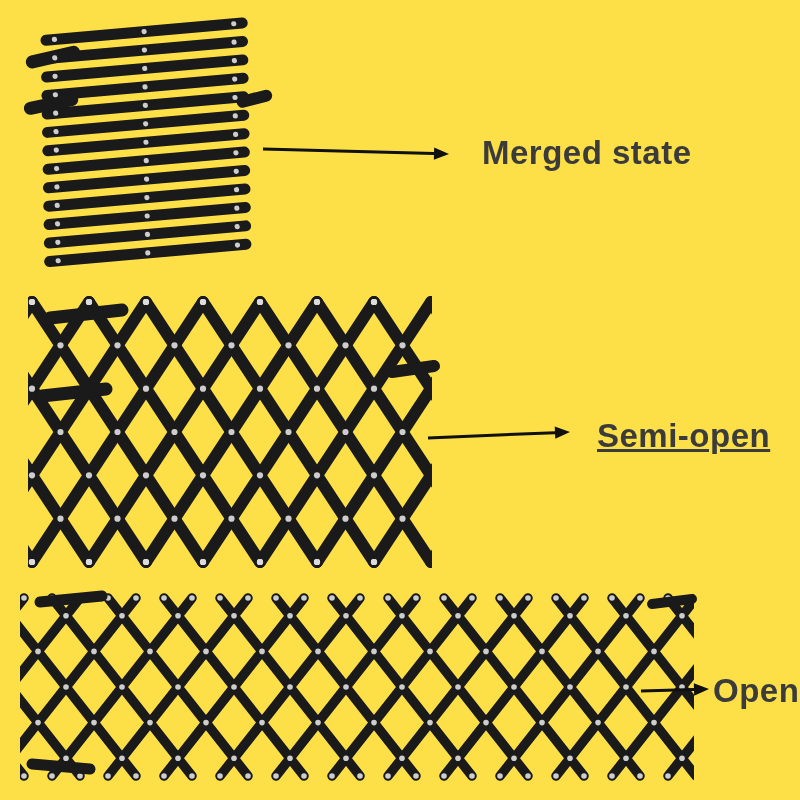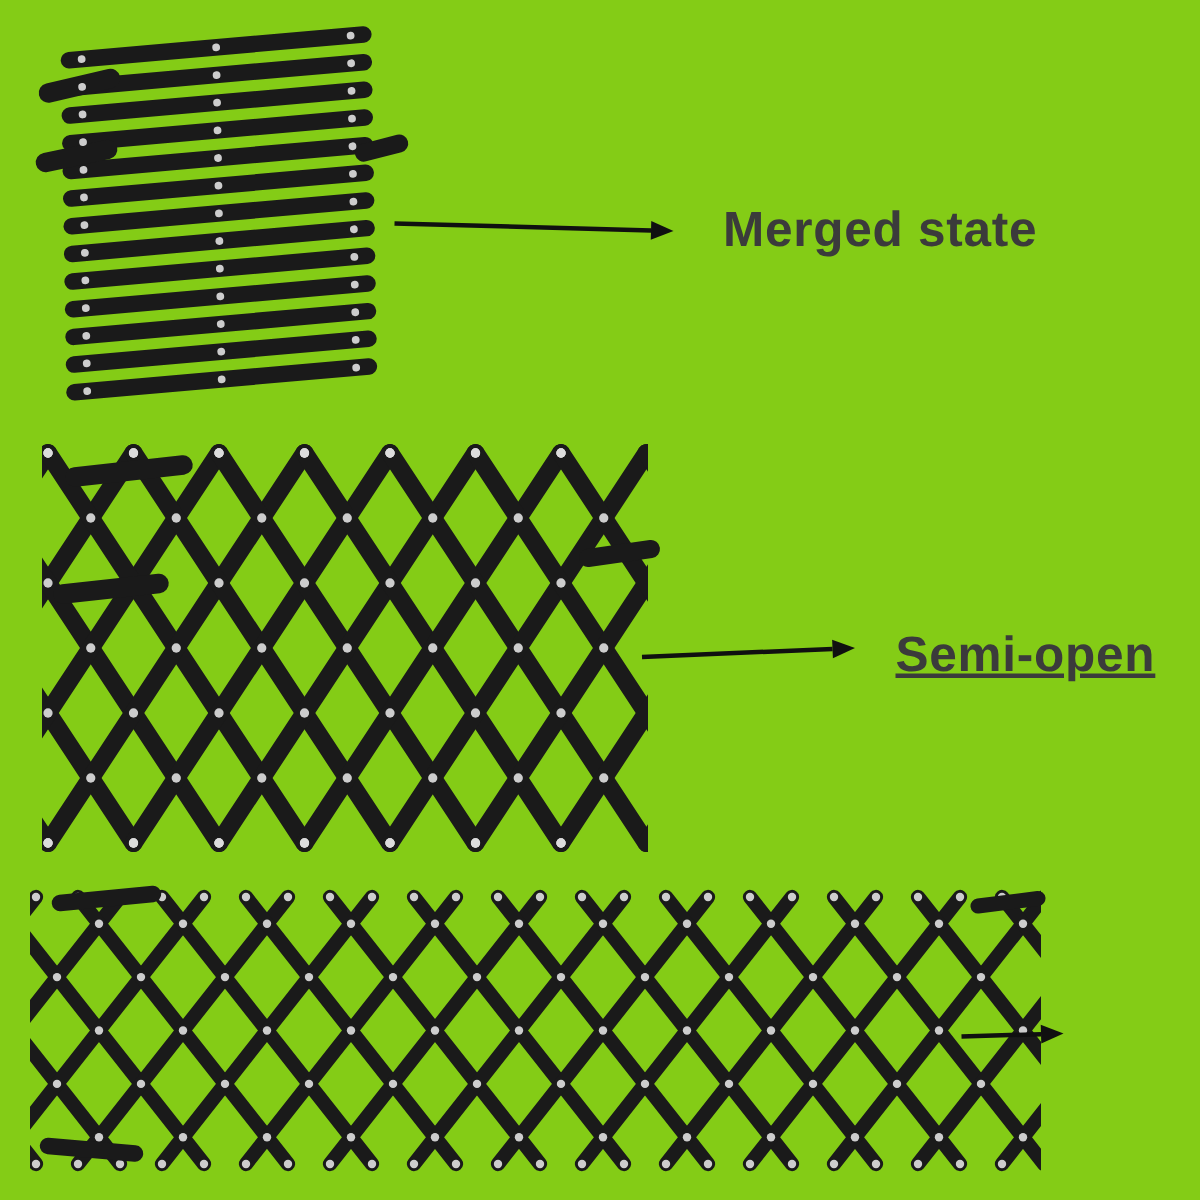--- a/index.html
+++ b/index.html
@@ -12,21 +12,21 @@
     position:absolute;font-weight:700;font-size:33px;letter-spacing:.5px;
     color:#3b3b3b;white-space:nowrap;line-height:40px;
   }
   #label-merged{left:482px;top:133px;}
   #label-semi{left:597px;top:416px;}
   #label-open{left:713px;top:671px;}
 </style>
 </head>
 <body>
 
-<div class="canvas" style="background: #84cc16;">
+<div class="canvas" style="background: #fde047;">
   <svg id="fig" width="800" height="800" viewBox="0 0 800 800">
     <g id="gate-merged">
         <g transform="rotate(-5 150 145)">
           <rect x="50" y="26" width="208" height="11" rx="5.5" fill="#1a1a1a"></rect>
           <rect x="48.7" y="44.4" width="208" height="11" rx="5.5" fill="#1a1a1a"></rect>
           <rect x="47.4" y="62.8" width="208" height="11" rx="5.5" fill="#1a1a1a"></rect>
           <rect x="46.1" y="81.19999999999999" width="208" height="11" rx="5.5" fill="#1a1a1a"></rect>
           <rect x="44.8" y="99.6" width="208" height="11" rx="5.5" fill="#1a1a1a"></rect>
           <rect x="43.5" y="118" width="208" height="11" rx="5.5" fill="#1a1a1a"></rect>
           <rect x="42.2" y="136.39999999999998" width="208" height="11" rx="5.5" fill="#1a1a1a"></rect>
@@ -346,13 +346,14 @@
           <rect x="28" y="288" width="404" height="288"></rect>
         </clipPath>
         <clipPath id="clip-open">
           <rect x="20" y="584" width="674" height="206"></rect>
         </clipPath>
       </defs>
     </svg>
 
   <div class="state-label" id="label-merged" style="color: rgb(59, 59, 59);">Merged state</div>
   <div class="state-label" id="label-semi" style="color: rgb(59, 59, 59); text-decoration: underline;">Semi-open</div>
+  <div class="state-label" id="label-open" style="color: rgb(59, 59, 59);">Open</div>
 </div>
 
 </body></html>

